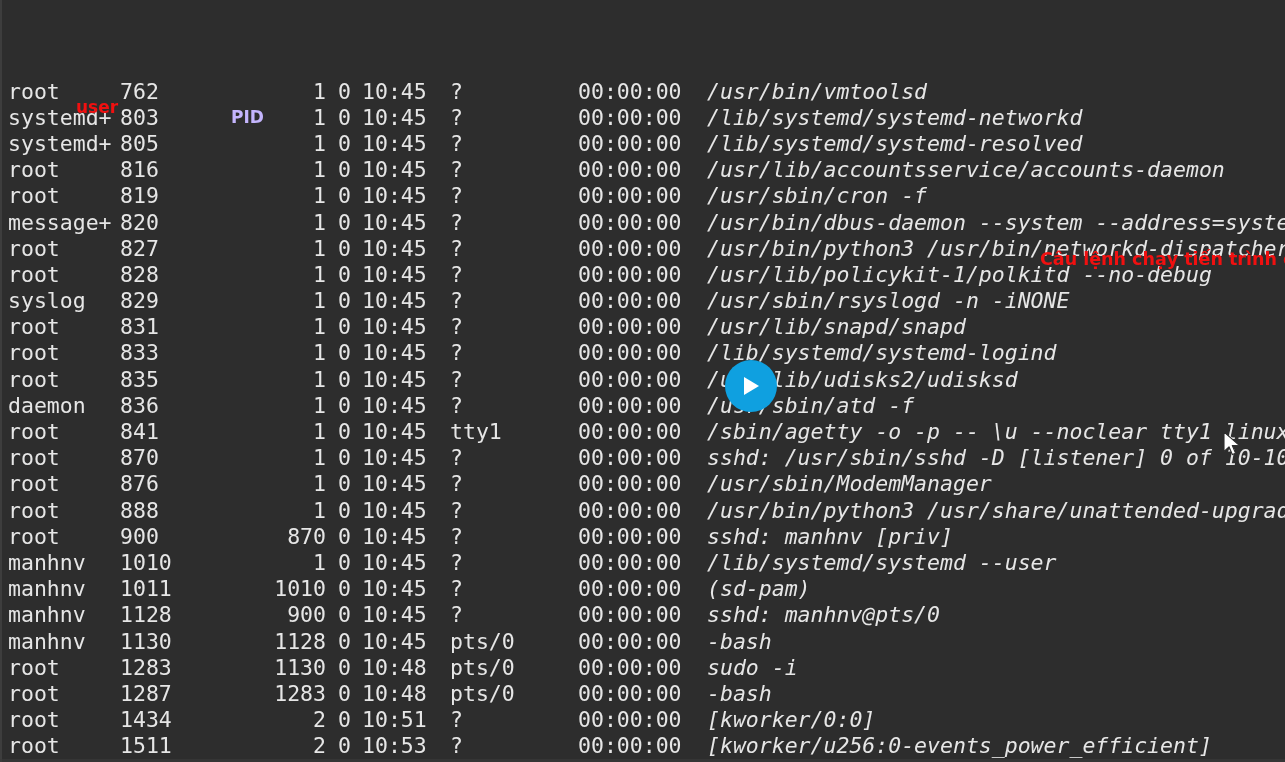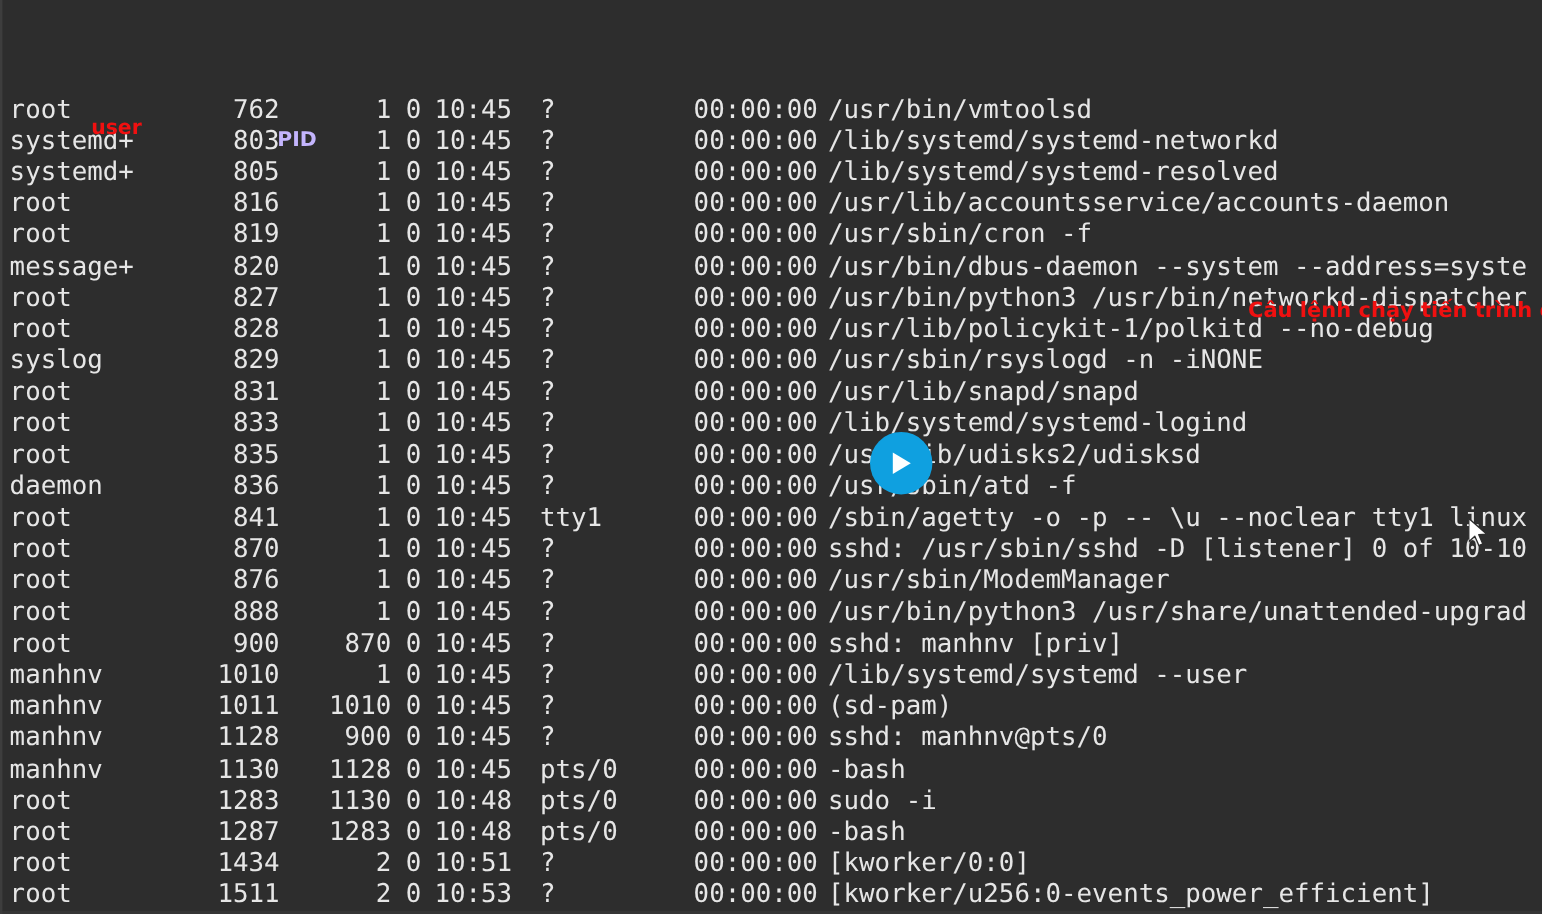--- a/index.html
+++ b/index.html
@@ -51,27 +51,27 @@
     position: relative;
     height: 26.2px;
     width: 1126px;
   }
   .c {
     position: absolute;
     top: 0;
     white-space: pre;
   }
   .uid   { left: 8px;  text-align: left; }
-  .pid   { left: 120px; width: 113px; text-align: right; }
+  .pid   { left: 120px; width: 113px; }
   .ppid  { left: 238px; width: 88px;  text-align: right; }
   .cc    { left: 334px; width: 17px;  text-align: right; }
   .stime { left: 362px; text-align: left; }
   .tty   { left: 450px; text-align: left; }
   .time  { left: 578px; text-align: center; }
-  .cmd   { left: 690px; text-align: left; }
+  .cmd   { left: 707px; text-align: left; font-style: italic; }
 
   
   .anno {
     position: absolute;
     color: #f01010;
     font-family: "DejaVu Sans", "Liberation Sans", sans-serif;
     font-weight: 600;
     z-index: 10;
     white-space: pre;
   }

